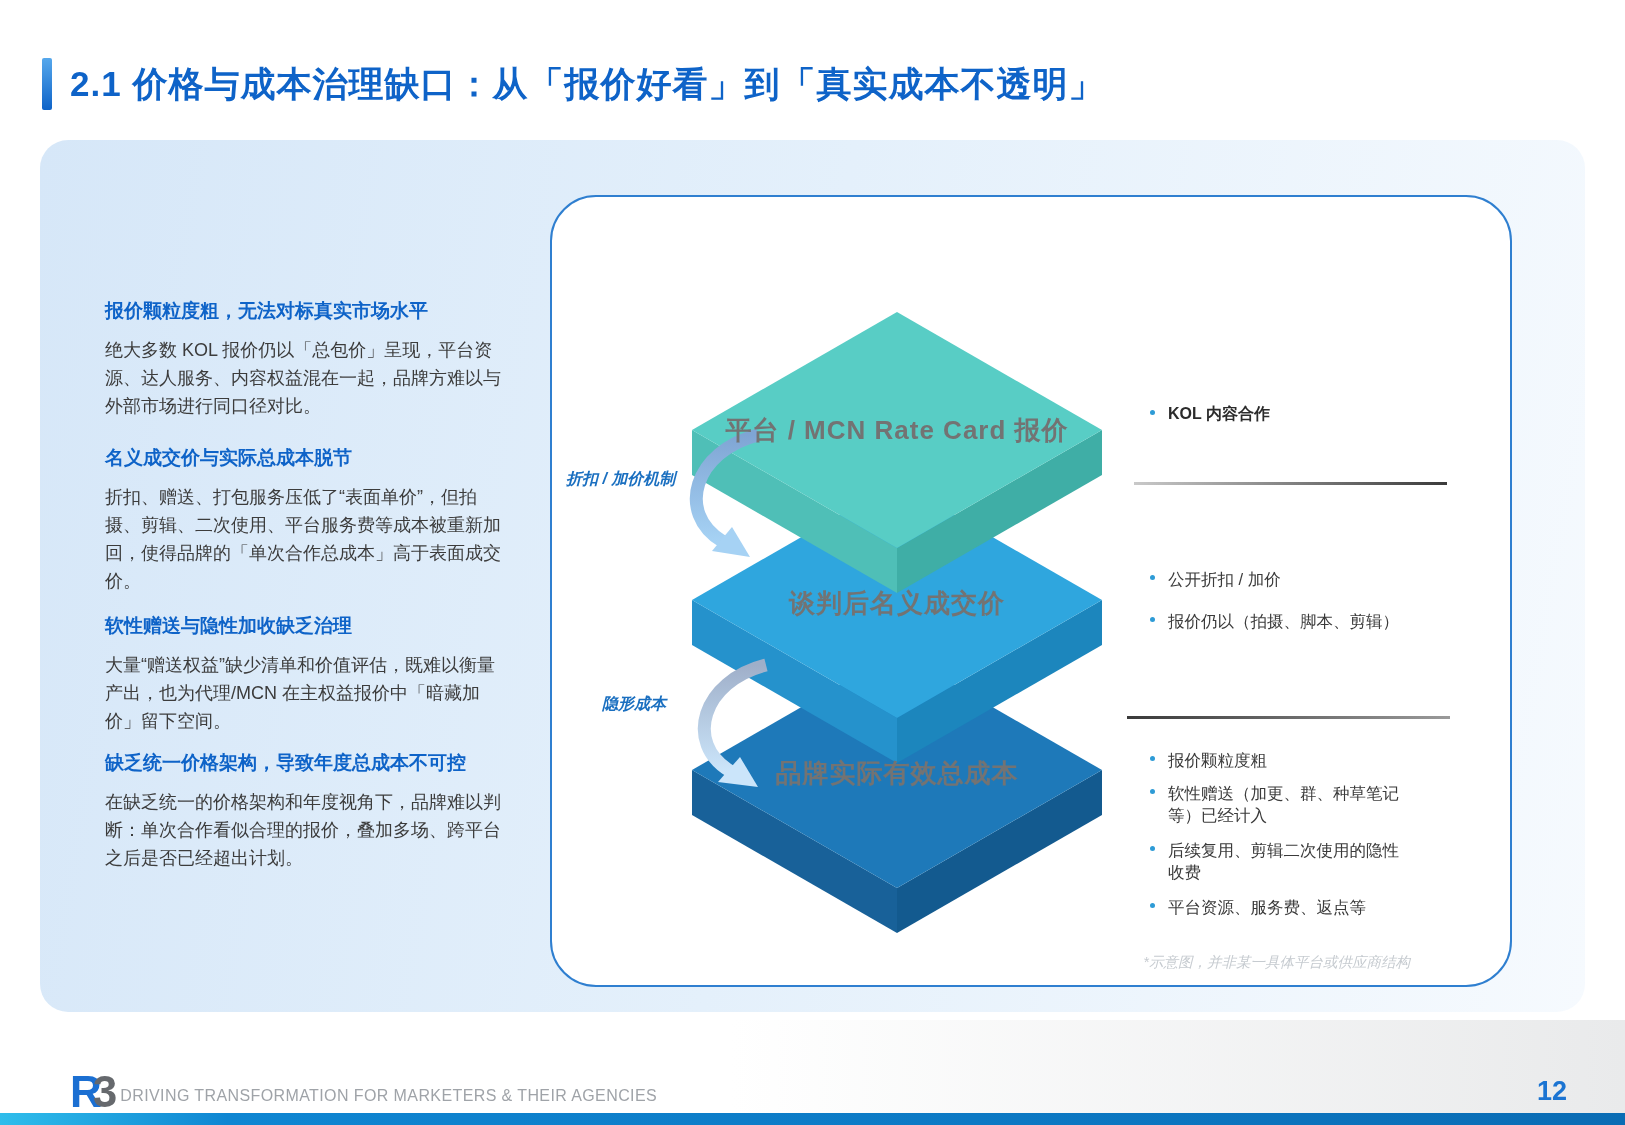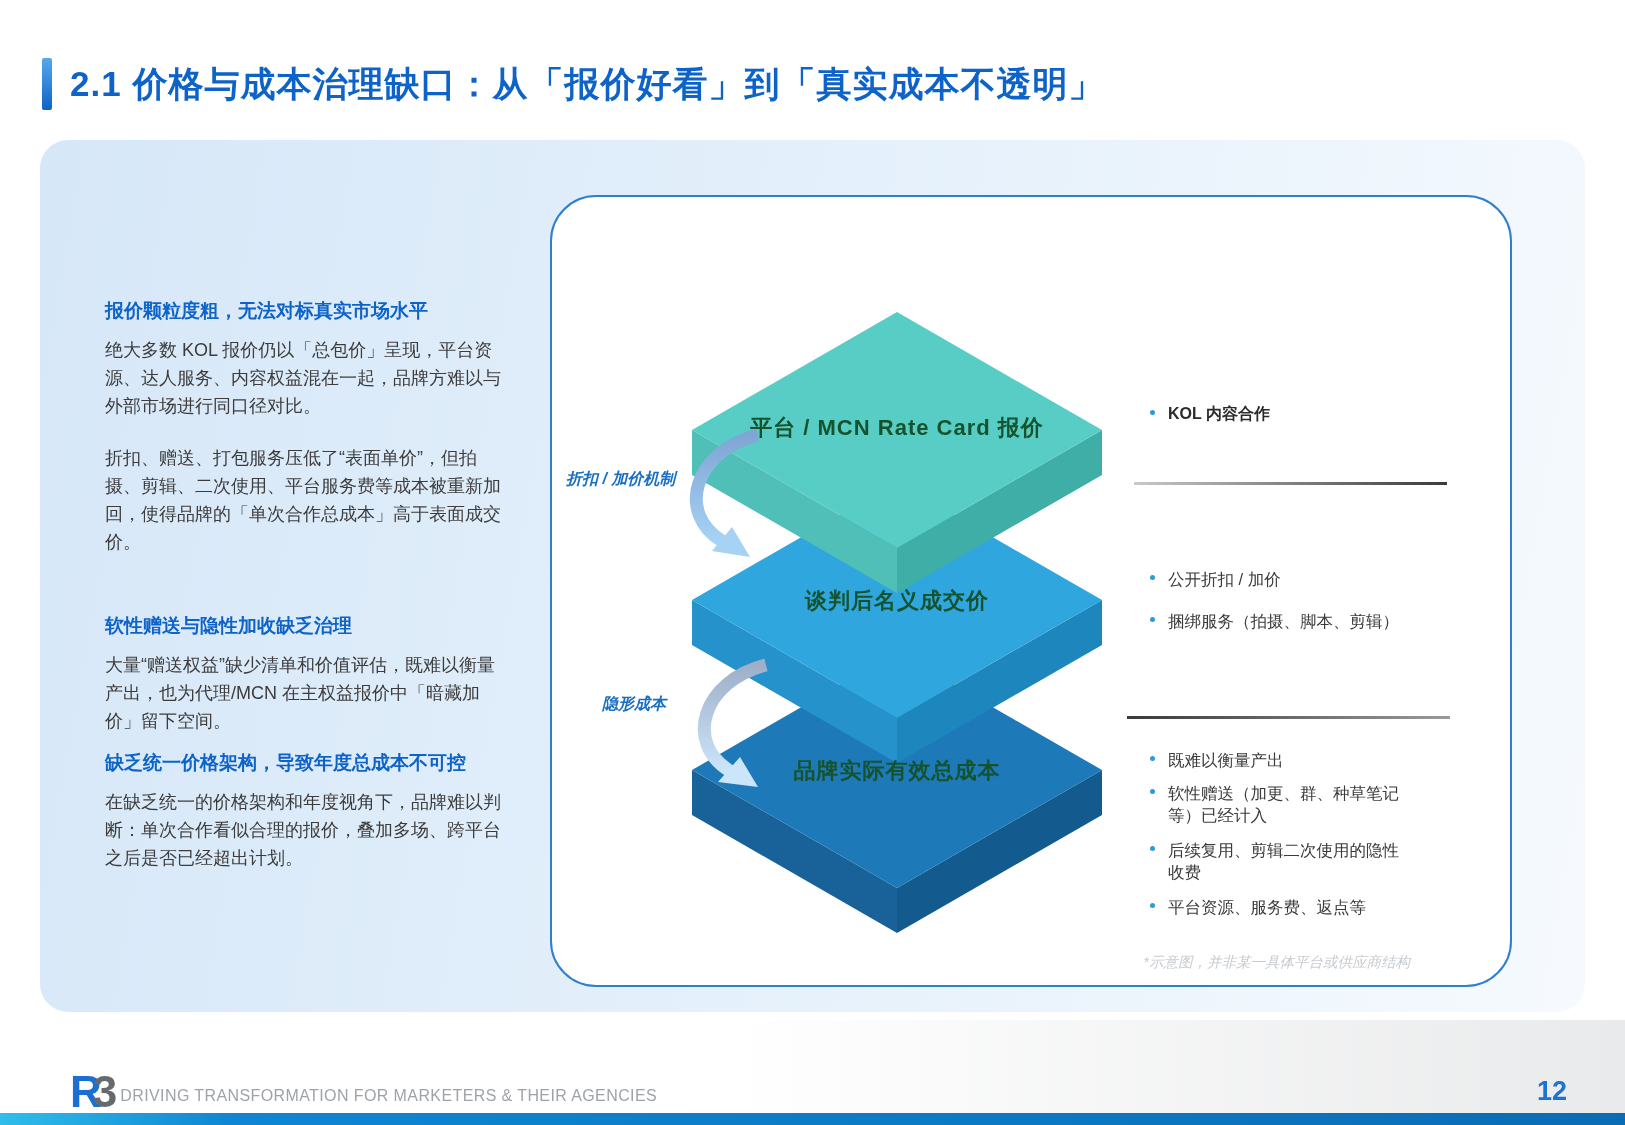--- a/index.html
+++ b/index.html
@@ -22,21 +22,21 @@
   .block p{margin:0;font-size:18px;line-height:1.55;color:#3C3C3C;}
   .b1{top:158px}.b2{top:305px}.b3{top:473px}.b4{top:610px}
 
   
   .panel{position:absolute;left:510px;top:55px;width:962px;height:792px;background:#fff;
          border:2px solid #2F7FD0;border-radius:46px;box-sizing:border-box;}
   .panel-title{position:absolute;left:0;top:30px;width:100%;text-align:center;margin:0;
                font-size:21px;font-weight:bold;color:#4D4D4D;letter-spacing:1px;}
   .iso-svg{position:absolute;left:0;top:0;}
   .layer-label{position:absolute;left:145px;width:400px;text-align:center;
-               font-size:22px;font-weight:bold;color:#14532d;letter-spacing:1px;}
+               font-size:26px;font-weight:bold;color:#737373;letter-spacing:1px;}
   .ll1{top:216px}.ll2{top:389px}.ll3{top:559px}
   .arrow-label{position:absolute;font-size:16px;font-weight:bold;font-style:italic;color:#1A6FC0;}
   .al1{left:14px;top:272px}.al2{left:50px;top:497px}
 
   
   .bullet{position:absolute;left:590px;width:268px;padding-left:26px;box-sizing:border-box;
           font-size:16.5px;line-height:1.35;color:#3A3A3A;}
   .bullet .dot{position:absolute;left:8px;top:7px;width:5px;height:5px;border-radius:50%;background:#2E9BD6;}
   .b-strong{font-weight:bold;color:#2B2B2B;font-size:16px;}
   .divider{position:absolute;height:3px;}
@@ -69,20 +69,21 @@
     <h1 class="slide-title">2.1 价格与成本治理缺口：从「报价好看」到「真实成本不透明」</h1>
   </div>
 
   <div class="card">
 
     <div class="block b1">
       <h3>报价颗粒度粗，无法对标真实市场水平</h3>
       <p>绝大多数 KOL 报价仍以「总包价」呈现，平台资源、达人服务、内容权益混在一起，品牌方难以与外部市场进行同口径对比。</p>
     </div>
     <div class="block b2">
+      <h3>名义成交价与实际总成本脱节</h3>
       <p>折扣、赠送、打包服务压低了“表面单价”，但拍摄、剪辑、二次使用、平台服务费等成本被重新加回，使得品牌的「单次合作总成本」高于表面成交价。</p>
     </div>
     <div class="block b4">
       <h3>缺乏统一价格架构，导致年度总成本不可控</h3>
       <p>在缺乏统一的价格架构和年度视角下，品牌难以判断：单次合作看似合理的报价，叠加多场、跨平台之后是否已经超出计划。</p>
     </div>
     <div class="block b3">
       <h3>软性赠送与隐性加收缺乏治理</h3>
       <p>大量“赠送权益”缺少清单和价值评估，既难以衡量产出，也为代理/MCN 在主权益报价中「暗藏加价」留下空间。</p>
     </div>
@@ -143,28 +144,28 @@
       </div>
 
       <div class="divider d1"></div>
 
       <div class="bullet g2a">
         <span class="dot"></span>
         <span>公开折扣 / 加价</span>
       </div>
       <div class="bullet g2b">
         <span class="dot"></span>
-        <span>捆绑服务（拍摄、脚本、剪辑）</span>
+        <span>报价仍以（拍摄、脚本、剪辑）</span>
       </div>
 
       <div class="divider d2"></div>
 
       <div class="bullet g3a">
         <span class="dot"></span>
-        <span>既难以衡量产出</span>
+        <span>报价颗粒度粗</span>
       </div>
       <div class="bullet g3b">
         <span class="dot"></span>
         <span>软性赠送（加更、群、种草笔记等）已经计入</span>
       </div>
       <div class="bullet g3c">
         <span class="dot"></span>
         <span>后续复用、剪辑二次使用的隐性收费</span>
       </div>
       <div class="bullet g3d">

